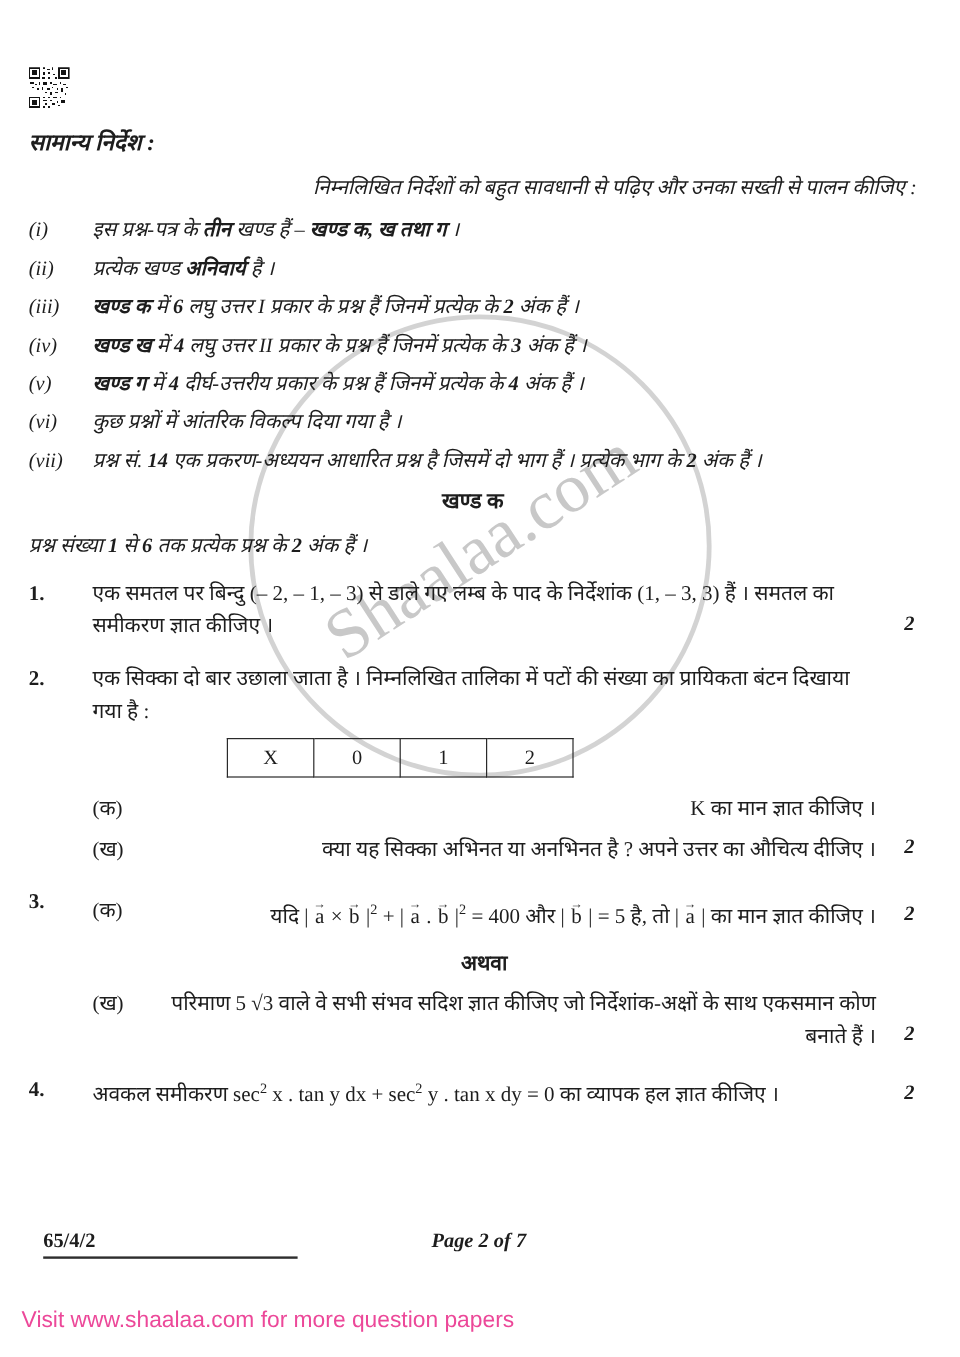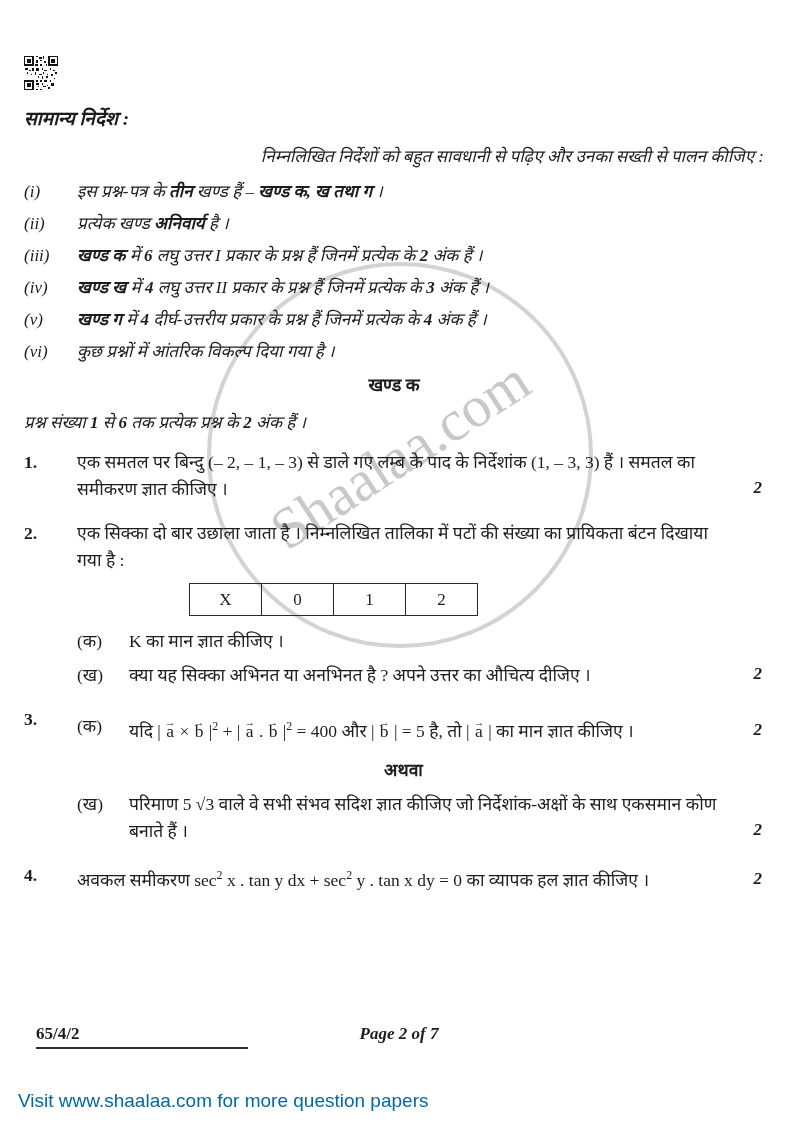--- a/index.html
+++ b/index.html
@@ -35,21 +35,21 @@
   .section-title { text-align:center; font-weight:bold; font-size:18px; margin:8px 0 14px; }
   .section-note  { font-size:17px; font-style:italic; margin-bottom:16px; }
 
   .q { position:relative; display:flex; font-size:17.5px; line-height:27px; margin-bottom:17px; }
   .q-num  { width:53px; flex:none; font-weight:bold; }
   .q-body { flex:1; min-width:0; }
   .q-text { padding-right:34px; }
 
   .part { position:relative; display:flex; margin-top:7px; }
   .part-label { width:52px; flex:none; }
-  .part-text  { flex:1; padding-right:34px; }
+  .part-text  { flex:1; padding-right:34px;text-align:right; }
 
   .marks { position:absolute; right:2px; bottom:2px; font-style:italic; font-weight:bold; font-size:17px; }
 
   .or-label { text-align:center; font-weight:bold; margin:12px 34px 5px 0; }
 
   .prob-table { border-collapse:collapse; margin:9px 0 12px 112px; }
   .prob-table td { border:1.6px solid #2a2a2a; min-width:72px; height:30px;
     text-align:center; font-size:17px; padding:2px 10px; }
 
   sup { font-size:0.68em; }
@@ -57,21 +57,21 @@
   .vec::after { content:"\2192"; position:absolute; left:50%; transform:translateX(-50%);
     top:-0.80em; font-size:0.60em; }
 
   .footer { position:absolute; left:36px; right:38px; top:1024px; z-index:1; font-size:17px; }
   .footer-code { display:inline-block; width:212px; font-weight:bold;
     border-bottom:2px solid #2e2e2e; padding-bottom:3px; }
   .footer-page { position:absolute; left:50%; transform:translateX(-50%); top:0;
     font-weight:bold; font-style:italic;text-align:center; }
 
   .banner { position:absolute; left:18px; top:1090px; z-index:1;
-    font-family:"Liberation Sans",sans-serif; font-size:19px; color:#0369a1; }
+    font-family:"Liberation Sans",sans-serif; font-size:19px; color:#ec4899; }
 </style>
 </head>
 <body>
 
 <div class="page">
 
   <div class="watermark">
     <div class="wm-ring"></div>
     <div class="wm-text">Shaalaa.com</div>
   </div>
@@ -158,20 +158,24 @@
         <span class="inst-text"><b>खण्ड ख</b><span> में </span><b>4</b><span> लघु उत्तर II प्रकार के प्रश्न हैं जिनमें प्रत्येक के </span><b>3</b><span> अंक हैं ।</span></span>
       </div>
       <div class="inst-row">
         <span class="inst-num">(v)</span>
         <span class="inst-text"><b>खण्ड ग</b><span> में </span><b>4</b><span> दीर्घ-उत्तरीय प्रकार के प्रश्न हैं जिनमें प्रत्येक के </span><b>4</b><span> अंक हैं ।</span></span>
       </div>
       <div class="inst-row">
         <span class="inst-num">(vi)</span>
         <span class="inst-text"><span>कुछ प्रश्नों में आंतरिक विकल्प दिया गया है ।</span></span>
       </div>
+      <div class="inst-row">
+        <span class="inst-num">(vii)</span>
+        <span class="inst-text"><span>प्रश्न सं. </span><b>14</b><span> एक प्रकरण-अध्ययन आधारित प्रश्न है जिसमें दो भाग हैं । प्रत्येक भाग के </span><b>2</b><span> अंक हैं ।</span></span>
+      </div>
     </div>
 
     <div class="section-title">खण्ड क</div>
     <div class="section-note"><span>प्रश्न संख्या </span><b>1</b><span> से </span><b>6</b><span> तक प्रत्येक प्रश्न के </span><b>2</b><span> अंक हैं ।</span></div>
 
     <div class="q">
       <span class="q-num">1.</span>
       <div class="q-body">
         <div class="q-text">एक समतल पर बिन्दु (– 2, – 1, – 3) से डाले गए लम्ब के पाद के निर्देशांक (1, – 3, 3) हैं । समतल का समीकरण ज्ञात कीजिए ।</div>
       </div>

